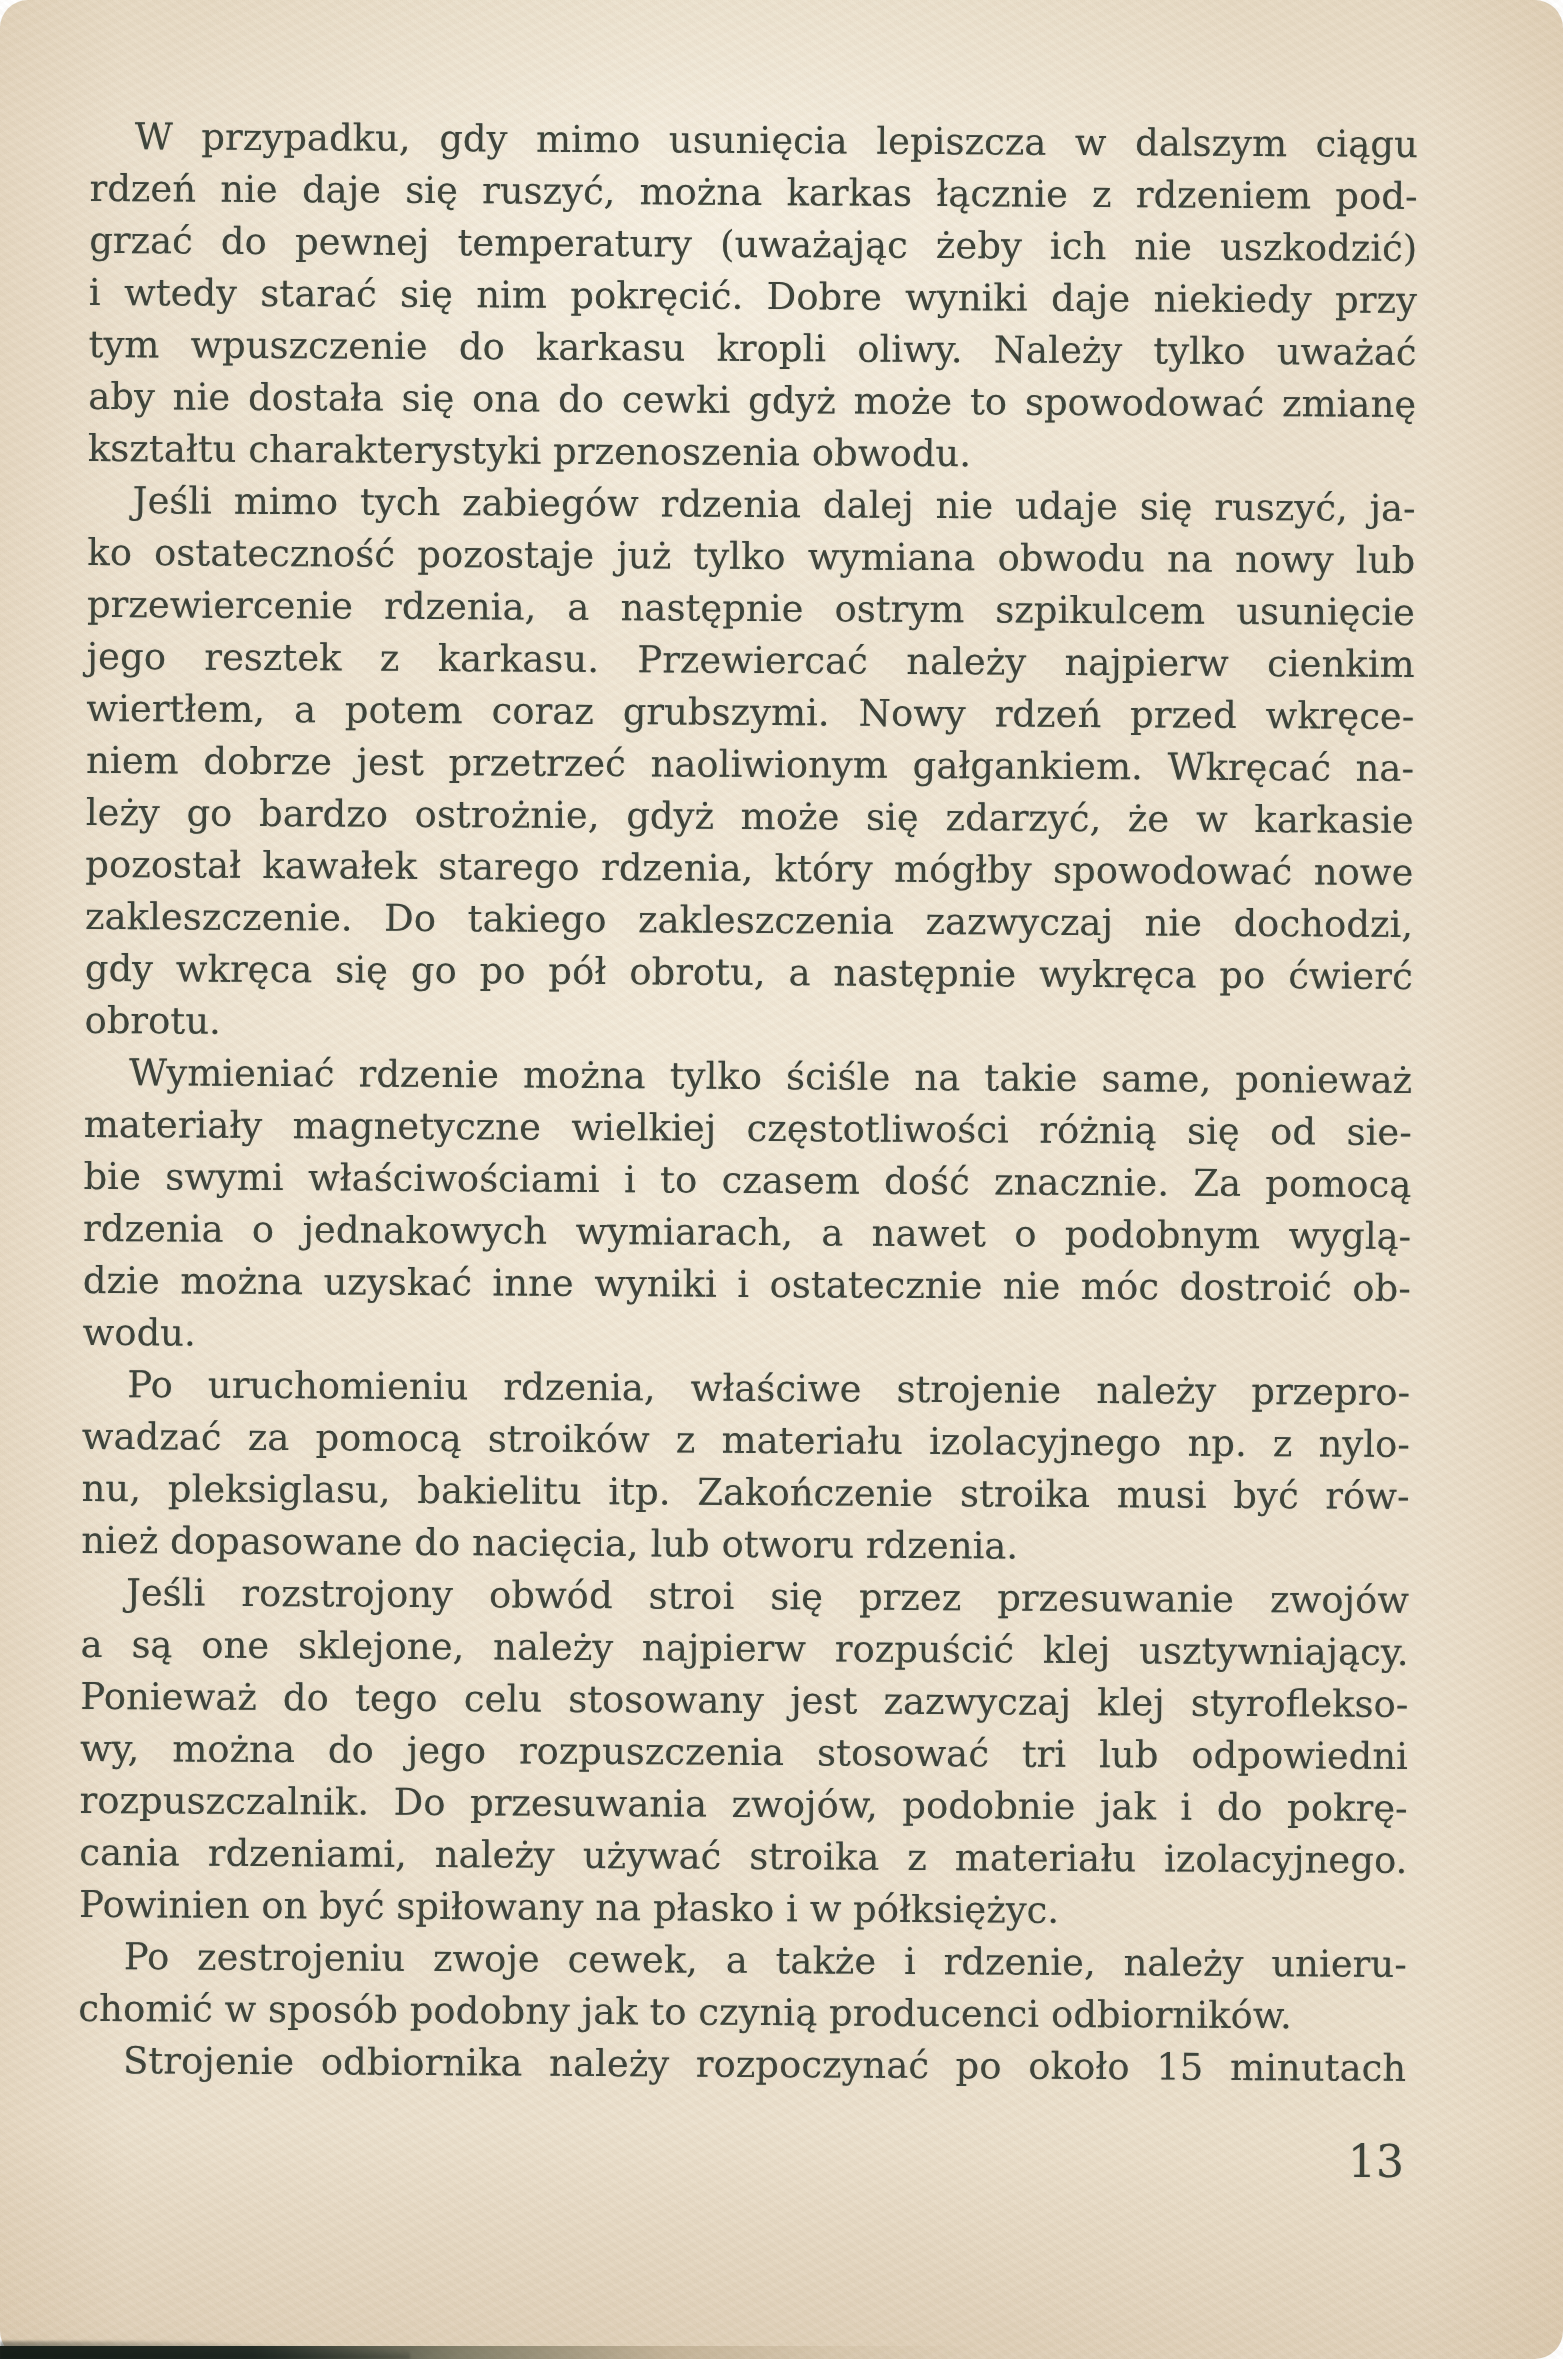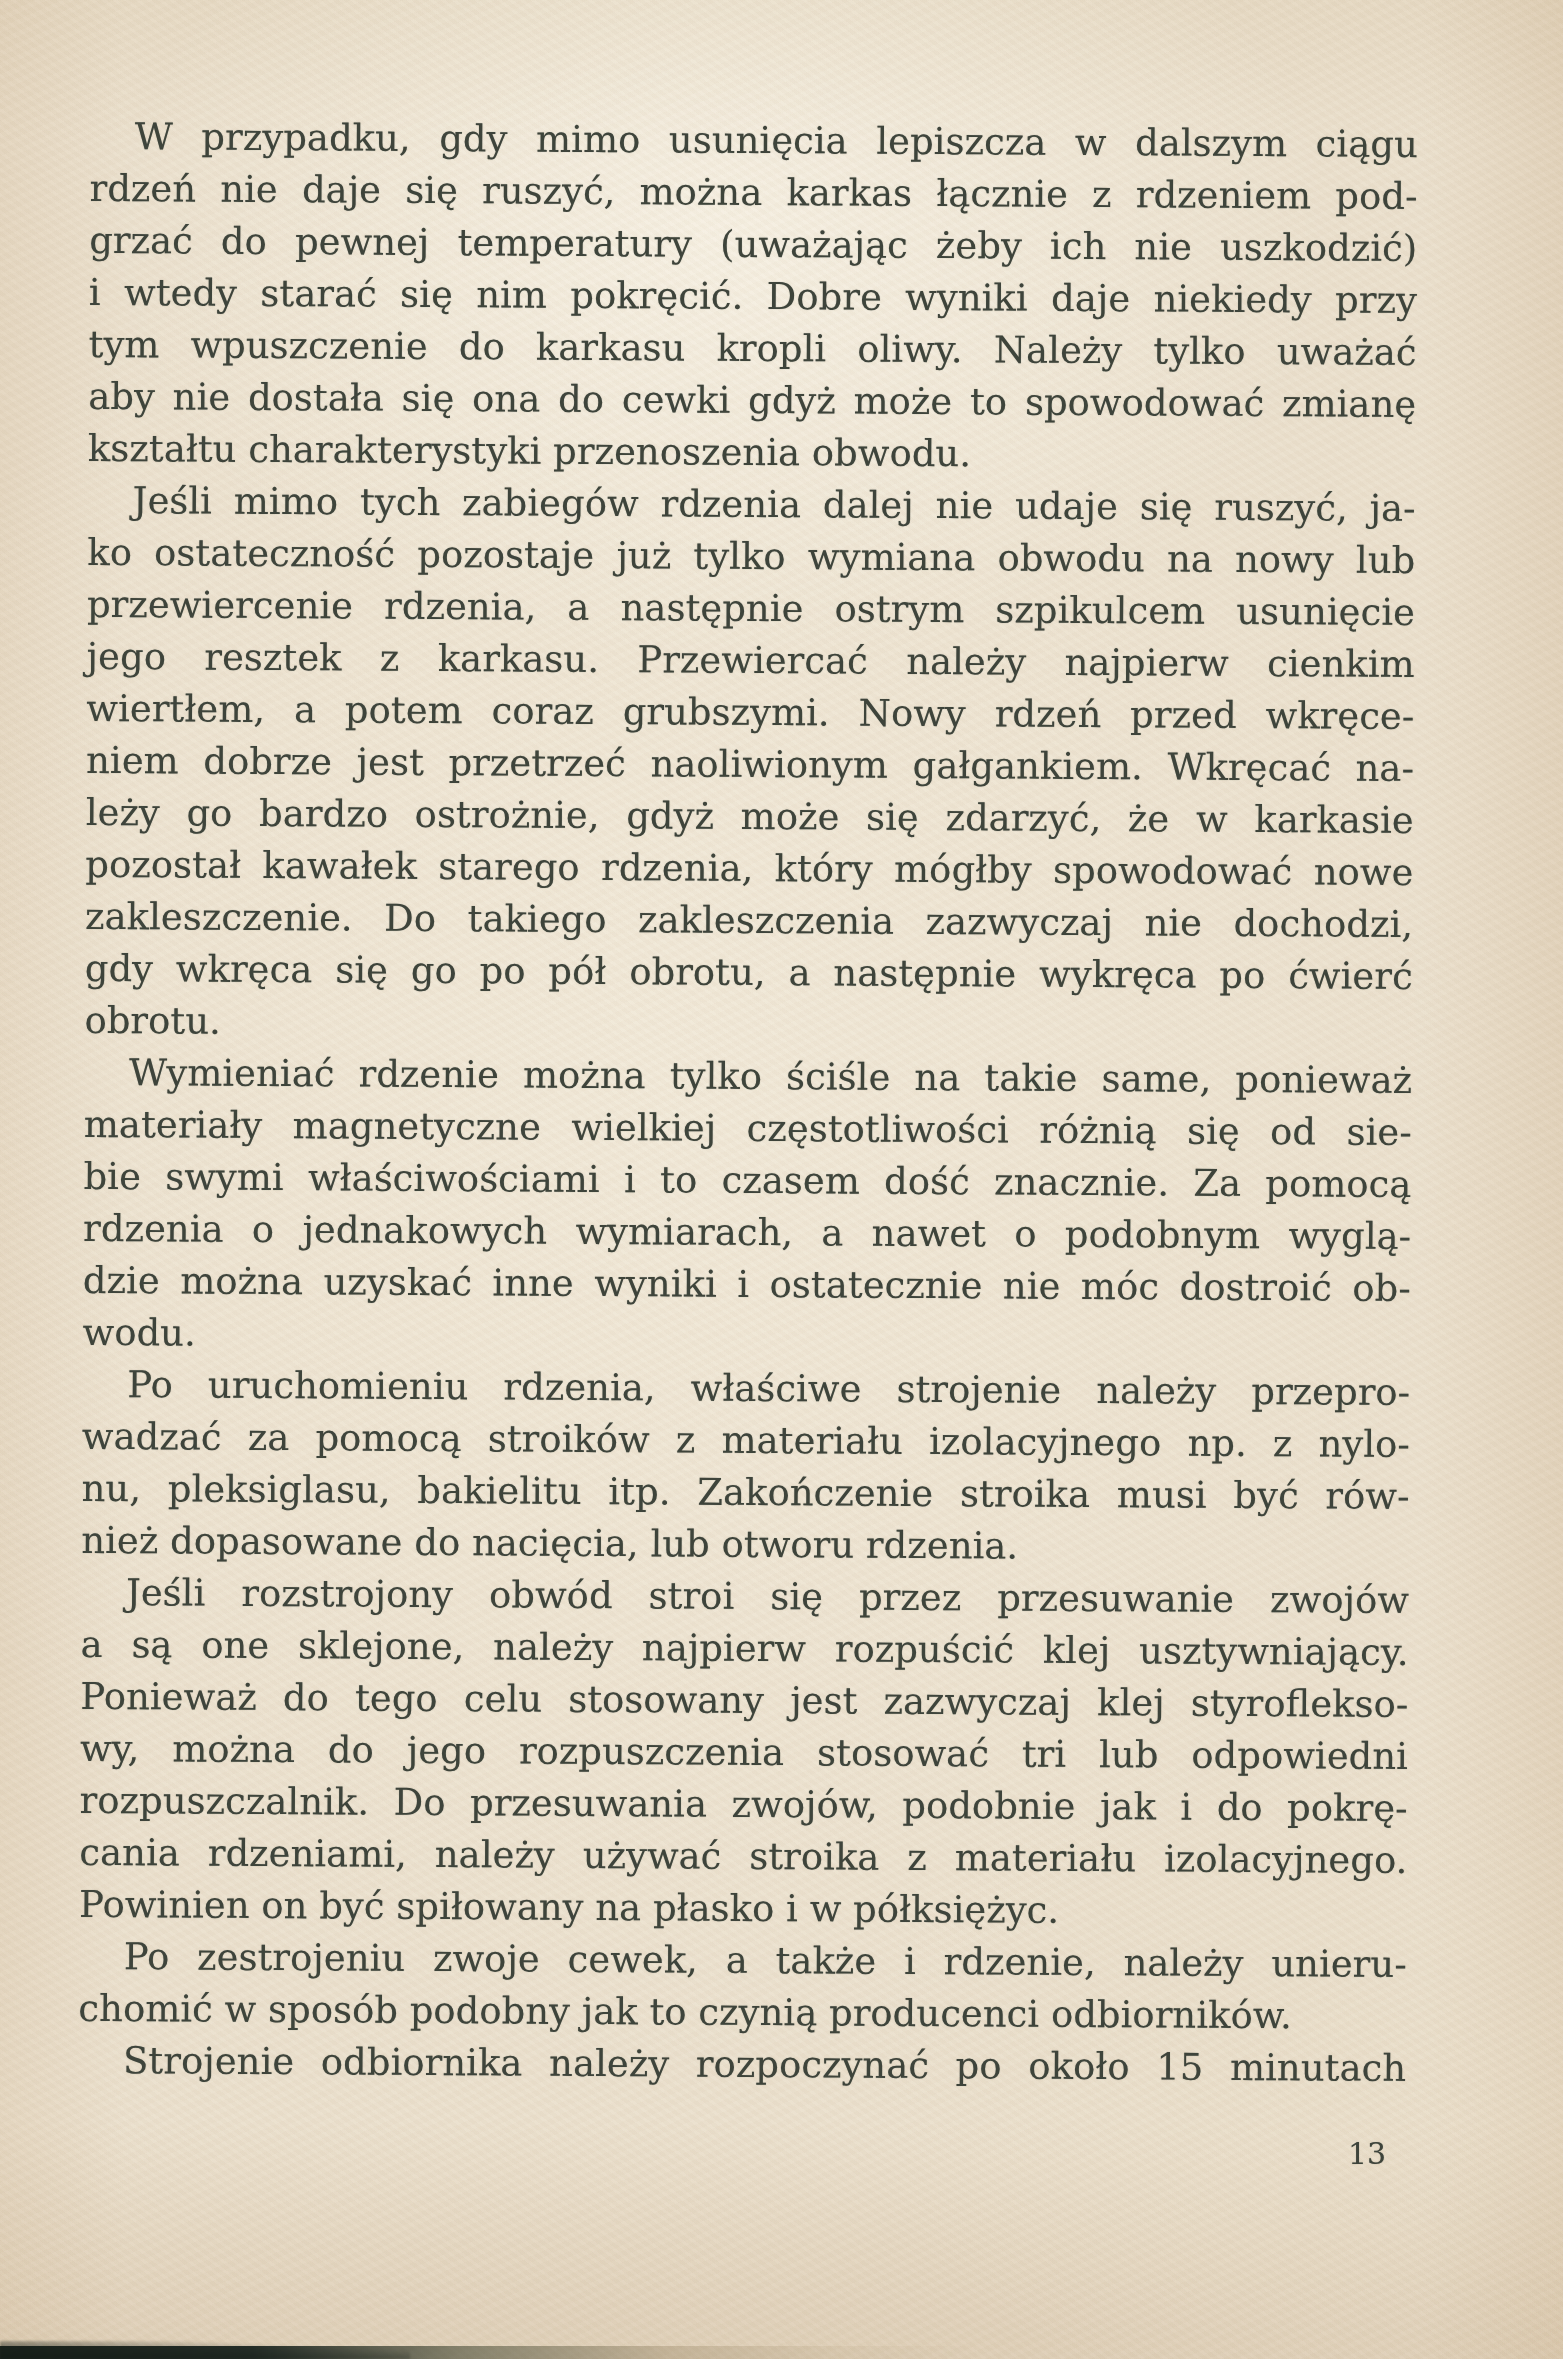--- a/index.html
+++ b/index.html
@@ -19,20 +19,21 @@
     inset: 0;
     background:
       radial-gradient(ellipse 878px 605px at 46% 10%, rgba(255,252,242,0.55), rgba(255,252,242,0) 70%),
       radial-gradient(ellipse 1073px 1365px at 42% 45%, rgba(250,244,230,0.45), rgba(250,244,230,0) 75%),
       radial-gradient(ellipse 683px 488px at 85% 88%, rgba(232,220,198,0.5), rgba(232,220,198,0) 70%),
       linear-gradient(to left, rgba(198,170,132,0.26), rgba(198,170,132,0) 9%),
       linear-gradient(to right, rgba(201,174,138,0.20), rgba(201,174,138,0) 8%),
       linear-gradient(to top, rgba(188,160,122,0.28), rgba(188,160,122,0) 10%),
       linear-gradient(to bottom, rgba(214,196,164,0.25), rgba(214,196,164,0) 6%),
       #ebe0cd;
+    border-radius: 28px;
   }
   
   .texture {
     position: absolute;
     inset: 0;
     background:
       repeating-linear-gradient(37deg, rgba(255,255,255,0.03) 0 2.9px, rgba(160,140,110,0.03) 2.9px 6.8px),
       repeating-linear-gradient(-24deg, rgba(255,255,255,0.025) 0 4.9px, rgba(170,150,120,0.025) 4.9px 10.7px);
     pointer-events: none;
   }
@@ -61,21 +62,21 @@
   .line.first {
     padding-left: 45px;
   }
   .line.last {
     text-align-last: left;
   }
   .pagenum {
     position: absolute;
     left: 1348px;
     top: 2136px;
-    font-size: 30px;
+    font-size: 44px;
     color: #3e443b;
     text-shadow: 0 0 1px rgba(62,68,59,0.45);
   }
   .edge-bottom {
     position: absolute;
     bottom: 0;
     left: 0;
     width: 1151px;
     height: 12.7px;
     background: linear-gradient(to right,

